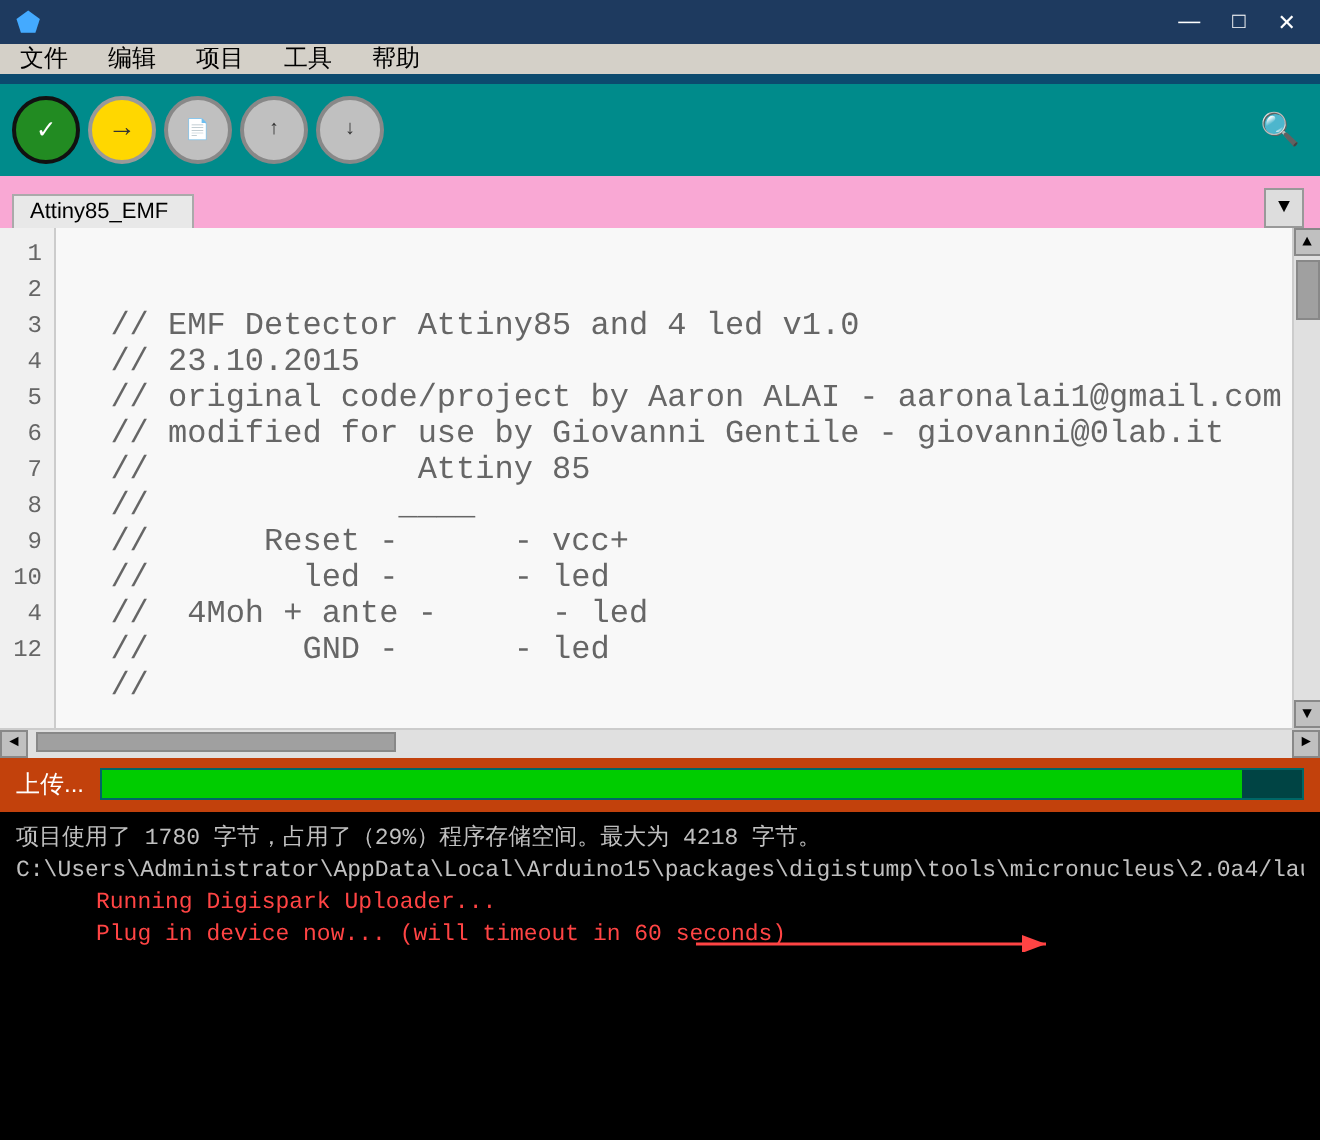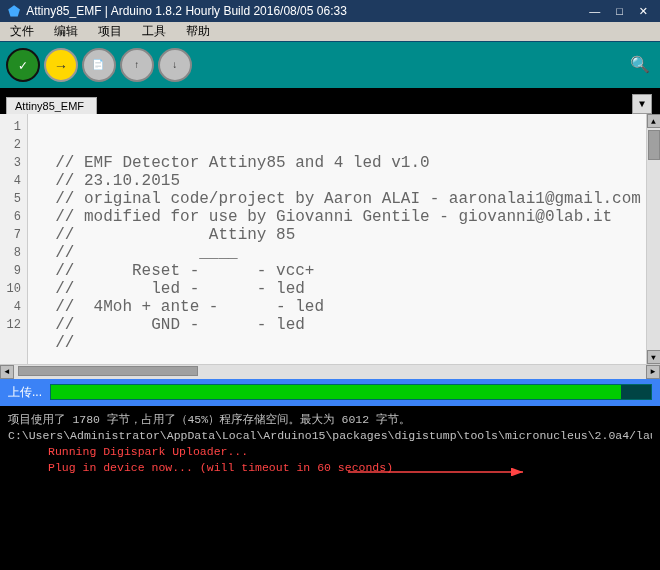--- a/index.html
+++ b/index.html
@@ -24,21 +24,21 @@
     
     #menu-bar {
       background: #d4d0c8;
       font-family: Liberation Mono, monospace;
       font-size: 12px;
       padding: 2px 6px;
       display: flex;
       gap: 12px;
       height: 20px;
       align-items: center;
-      border-bottom: 1px solid #0c4a6e;
+      border-bottom: 5px solid #0c4a6e;
     }
     .menu-item { cursor: pointer; padding: 0 4px; }
 
     
     #toolbar {
       background: #008b8b;
       padding: 4px 6px;
       display: flex;
       align-items: center;
       gap: 4px;
@@ -60,21 +60,21 @@
       background: #008b8b;
       border: none;
       color: white;
       font-size: 16px;
       cursor: pointer;
       display: flex; align-items: center; justify-content: center;
     }
 
     
     #tab-area {
-      background: #000000;
+      background: #f9a8d4;
       padding: 0 6px;
       display: flex;
       align-items: flex-end;
       height: 26px;
     }
     .tab {
       background: #e8e8e8;
       border: 1px solid #aaa;
       border-bottom: none;
       padding: 2px 12px 2px 8px;
@@ -155,21 +155,21 @@
       background: #c0c0c0;
       border: 1px solid #888;
       display: flex; align-items: center; justify-content: center;
       font-size: 8px; cursor: pointer; flex-shrink: 0;
     }
     #h-track { flex: 1; height: 14px; background: #e0e0e0; position: relative; }
     #h-thumb { width: 180px; height: 10px; background: #a0a0a0; border: 1px solid #888; position: absolute; left: 4px; top: 1px; }
 
     
     #upload-bar {
-      background: #3b82f6;
+      background: #c2410c;
       padding: 4px 8px;
       display: flex;
       align-items: center;
       gap: 8px;
       height: 28px;
     }
     #upload-label {
       font-family: Arial, sans-serif;
       font-size: 12px;
       color: white;
@@ -199,21 +199,20 @@
     }
     .console-line { white-space: nowrap; overflow: hidden; }
     .console-red { color: #ff4444; padding-left: 40px; }
   </style>
 </head>
 <body>
 
 <div id="title-bar">
   <div id="title-bar-left">
     <span style="color:#4af; font-size:14px;">⬟</span>
-    <span>Attiny85_EMF | Arduino 1.8.2 Hourly Build 2016/08/05 06:33</span>
   </div>
   <div id="title-bar-right">
     <span class="title-btn">—</span>
     <span class="title-btn">□</span>
     <span class="title-btn">✕</span>
   </div>
 </div>
 
 <div id="menu-bar">
   <span class="menu-item">文件</span>
@@ -287,21 +286,21 @@
 </div>
 
 <div id="upload-bar">
   <span id="upload-label">上传...</span>
   <div id="progress-track">
     <div id="progress-fill" style="width:95%;"></div>
   </div>
 </div>
 
 <div id="console-area">
-  <div class="console-line">项目使用了 1780 字节，占用了（45%）程序存储空间。最大为 6012 字节。</div>
+  <div class="console-line">项目使用了 1780 字节，占用了（29%）程序存储空间。最大为 4218 字节。</div>
   <div class="console-line">C:\Users\Administrator\AppData\Local\Arduino15\packages\digistump\tools\micronucleus\2.0a4/launcher -cdigispa</div>
   <div class="console-line console-red">Running Digispark Uploader...</div>
   <div class="console-line console-red" style="position:relative;">
     <span>Plug in device now... (will timeout in 60 seconds)</span>
     
     <svg style="position:absolute; left:330px; top:2px; overflow:visible;" width="200" height="20">
       <defs>
         <marker id="arrowhead" markerWidth="8" markerHeight="6" refX="8" refY="3" orient="auto">
           <polygon points="0 0, 8 3, 0 6" fill="#ff4444"></polygon>
         </marker>

